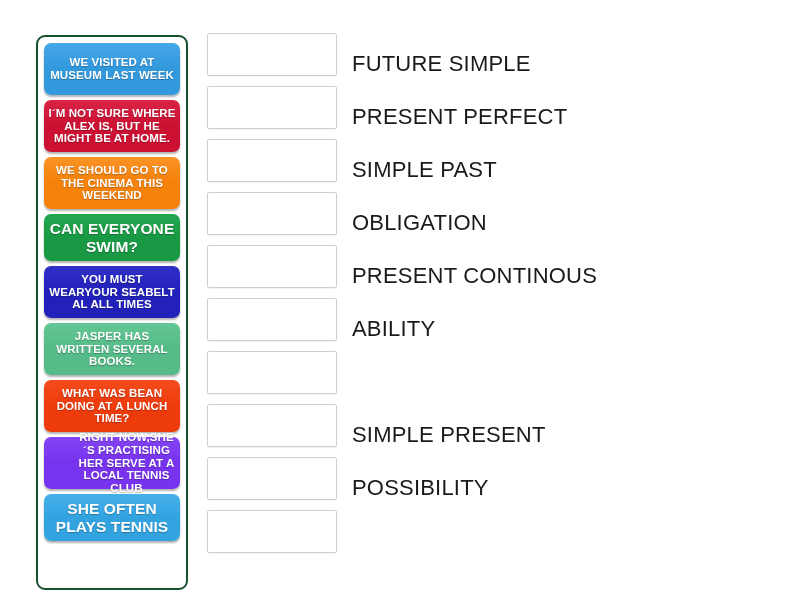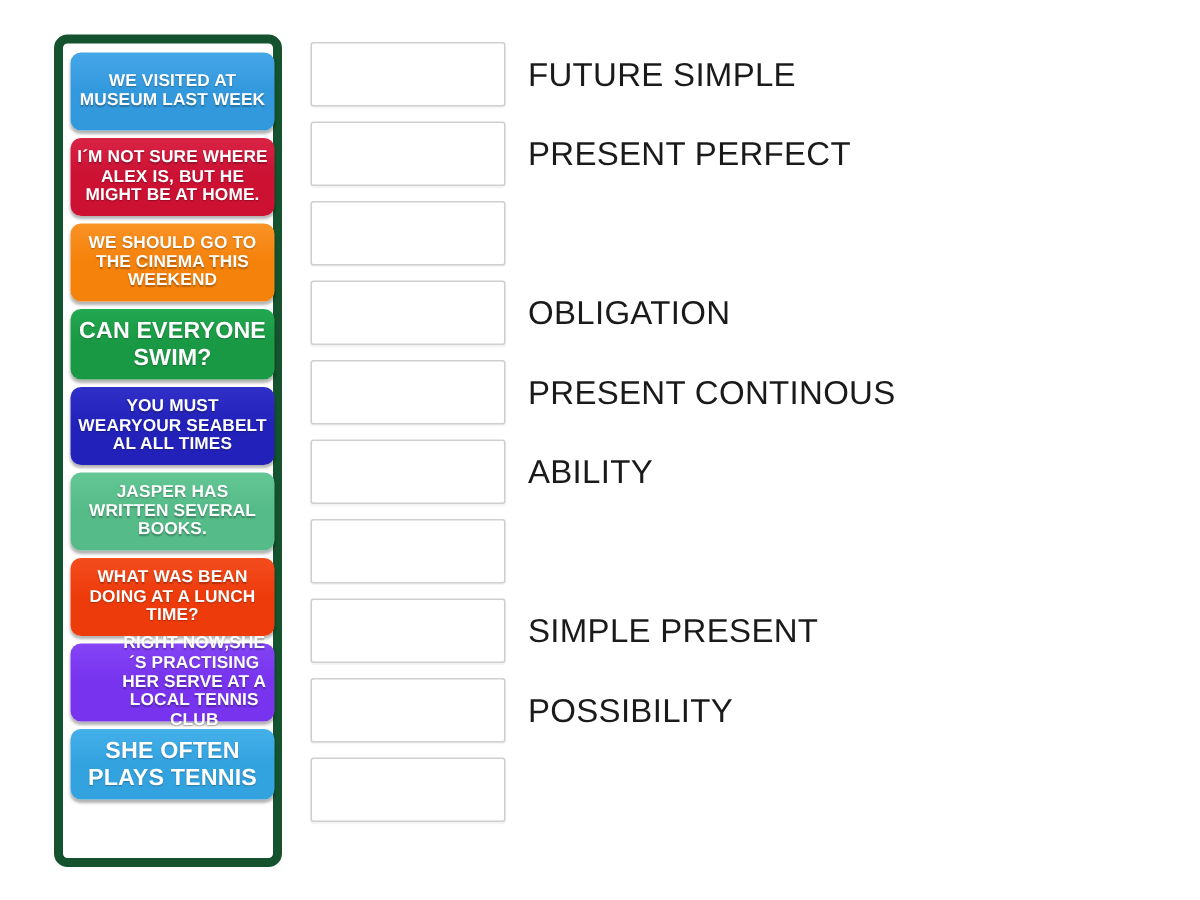--- a/index.html
+++ b/index.html
@@ -16,25 +16,25 @@
     position: relative;
     width: 800px;
     height: 600px;
     background: #ffffff;
   }
 
   
   .tile-bank {
     position: absolute;
     left: 36px;
-    top: 23px;
+    top: 35px;
     width: 152px;
     height: 555px;
     box-sizing: border-box;
-    border: 6px solid #14532d;
+    border: 2px solid #14532d;
     border-radius: 9px;
     background: #ffffff;
     padding: 6px 5px;
   }
 
   .tile {
     position: relative;
     box-sizing: border-box;
     width: 136px;
     margin: 0 auto 5px auto;
@@ -63,21 +63,21 @@
   
   .answers {
     position: absolute;
     left: 207px;
     top: 23px;
     width: 570px;
   }
 
   .answer-row {
     display: flex;
-    align-items: center;
+    align-items: flex-end;
     height: 53px;
   }
 
   .drop-zone {
     box-sizing: border-box;
     width: 130px;
     height: 43px;
     flex: 0 0 130px;
     background: #ffffff;
     border: 1px solid #cfcfcf;
@@ -150,20 +150,21 @@
       <div class="answer-row">
         <div class="drop-zone"></div>
         <div class="answer-label">FUTURE SIMPLE</div>
       </div>
       <div class="answer-row">
         <div class="drop-zone"></div>
         <div class="answer-label">PRESENT PERFECT</div>
       </div>
       <div class="answer-row">
         <div class="drop-zone"></div>
+        <div class="answer-label">SIMPLE PAST</div>
       </div>
       <div class="answer-row">
         <div class="drop-zone"></div>
         <div class="answer-label">OBLIGATION</div>
       </div>
       <div class="answer-row">
         <div class="drop-zone"></div>
         <div class="answer-label">PRESENT CONTINOUS</div>
       </div>
       <div class="answer-row">

